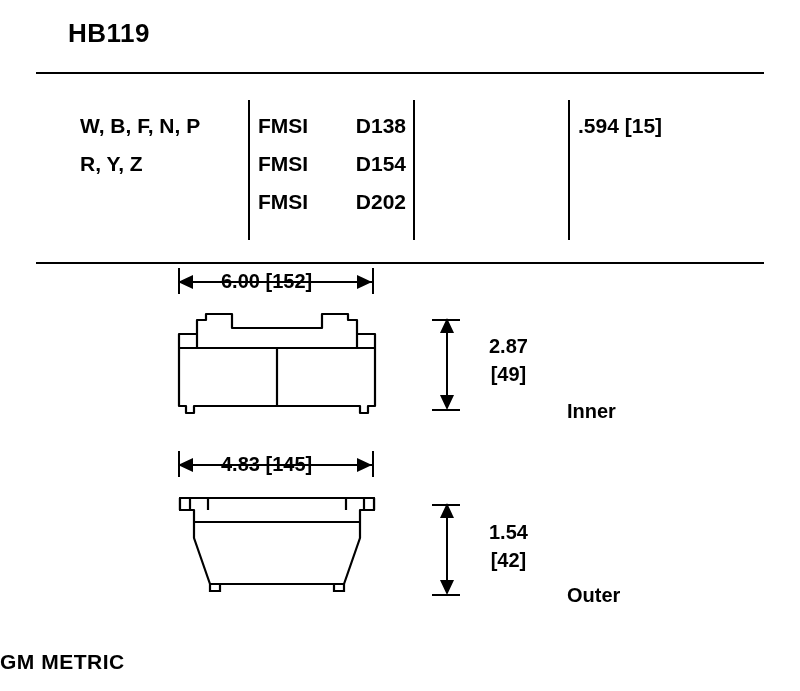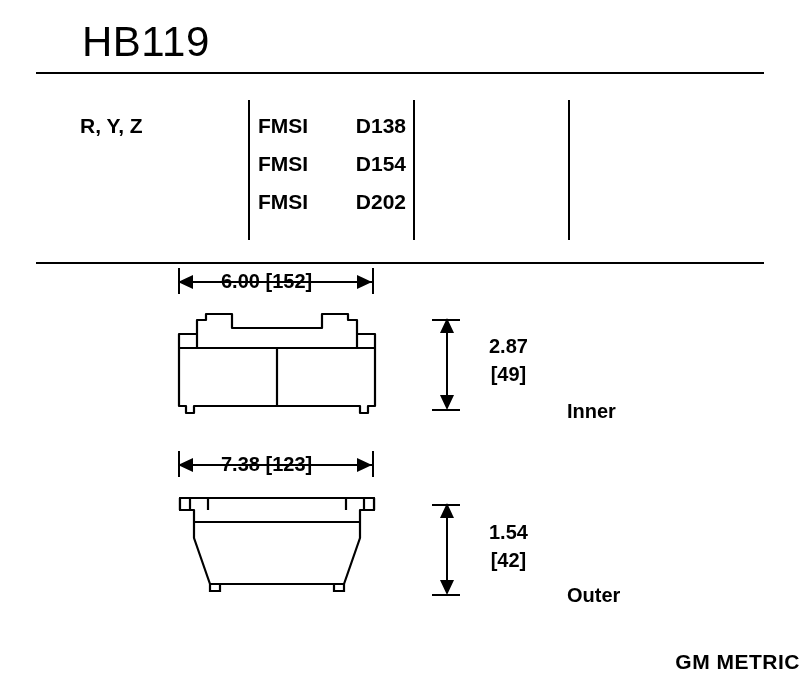--- a/index.html
+++ b/index.html
@@ -15,24 +15,24 @@
     position: relative;
     width: 800px;
     height: 691px;
     background: #ffffff;
     overflow: hidden;
   }
 
   
   .part-number {
     position: absolute;
-    left: 82px;
+    left: 68px;
     top: 18px;
-    font-size: 42px;
-    font-weight: normal;
+    font-size: 26px;
+    font-weight: bold;
     letter-spacing: 0.5px;
   }
 
   
   .hrule {
     position: absolute;
     left: 36px;
     width: 728px;
     height: 2px;
     background: #000000;
@@ -152,21 +152,21 @@
     font-weight: bold;
     white-space: nowrap;
     margin-top: 44px;
   }
 
   .caption {
     position: absolute;
     left: 0;
     top: 650px;
     width: 800px;
-    text-align: right;
+    text-align: left;
     font-size: 21px;
     font-weight: bold;
     letter-spacing: 0.5px;
   }
 
   svg { display: block; }
   .pad-svg { position: absolute; }
 </style>
 </head>
 <body>
@@ -176,38 +176,40 @@
   <div class="part-number">HB119</div>
 
   <div class="hrule top"></div>
   <div class="hrule bottom"></div>
 
   <div class="vrule v1"></div>
   <div class="vrule v2"></div>
   <div class="vrule v3"></div>
 
   <div class="codes">
+    <div>W, B, F, N, P</div>
     <div>R, Y, Z</div>
   </div>
 
   <div class="fmsi-col">
     <div class="row">
       <span class="lbl">FMSI</span>
       <span>D138</span>
     </div>
     <div class="row">
       <span class="lbl">FMSI</span>
       <span>D154</span>
     </div>
     <div class="row">
       <span class="lbl">FMSI</span>
       <span>D202</span>
     </div>
   </div>
 
+  <div class="thickness">.594 [15]</div>
 
   <div class="dimline" style="left:186px; top:281px; width:186px;"></div>
   <div class="arrow left" style="left:178px; top:275px;"></div>
   <div class="arrow right" style="left:357px; top:275px;"></div>
   <div class="tick" style="left:178px; top:268px; height:26px;"></div>
   <div class="tick" style="left:372px; top:268px; height:26px;"></div>
   <div class="dimlabel" style="left:221px; top:270px;">6.00 [152]</div>
 
   <svg class="pad-svg" style="left:172px; top:312px;" width="210" height="110" viewBox="0 0 210 110">
     <path d="M7,22 L7,94 L14,94 L14,101 L22,101 L22,94 L188,94 L188,101 L196,101 L196,94 L203,94 L203,22 L185,22 L185,8 L176,8 L176,2 L150,2 L150,16 L60,16 L60,2 L34,2 L34,8 L25,8 L25,22 Z" fill="#ffffff" stroke="#000000" stroke-width="2.2" stroke-linejoin="round"></path>
@@ -226,21 +228,21 @@
     <div>2.87</div>
     <div>[49]</div>
   </div>
   <div class="sidelabel" style="left:567px; top:356px;">Inner</div>
 
   <div class="dimline" style="left:186px; top:464px; width:186px;"></div>
   <div class="arrow left" style="left:178px; top:458px;"></div>
   <div class="arrow right" style="left:357px; top:458px;"></div>
   <div class="tick" style="left:178px; top:451px; height:26px;"></div>
   <div class="tick" style="left:372px; top:451px; height:26px;"></div>
-  <div class="dimlabel" style="left:221px; top:453px;">7.38 [123]</div>
+  <div class="dimlabel" style="left:221px; top:453px;">4.83 [145]</div>
 
   <svg class="pad-svg" style="left:172px; top:492px;" width="210" height="110" viewBox="0 0 210 110">
     <path d="M8,6 L8,18 L18,18 L18,6 L36,6 L36,18 L174,18 L174,6 L192,6 L192,18 L202,18 L202,6 L202,6 Z" fill="#ffffff" stroke="#000000" stroke-width="2.2" stroke-linejoin="round"></path>
     <path d="M8,6 L8,18 L22,18 L22,46 L38,92 L172,92 L188,46 L188,18 L202,18 L202,6 Z" fill="#ffffff" stroke="#000000" stroke-width="2.2" stroke-linejoin="round"></path>
     <line x1="22" y1="30" x2="188" y2="30" stroke="#000000" stroke-width="2.2"></line>
     <path d="M38,92 L38,99 L48,99 L48,92" fill="none" stroke="#000000" stroke-width="2.2"></path>
     <path d="M162,92 L162,99 L172,99 L172,92" fill="none" stroke="#000000" stroke-width="2.2"></path>
     <line x1="18" y1="6" x2="18" y2="18" stroke="#000000" stroke-width="2.2"></line>
     <line x1="36" y1="6" x2="36" y2="18" stroke="#000000" stroke-width="2.2"></line>
     <line x1="174" y1="6" x2="174" y2="18" stroke="#000000" stroke-width="2.2"></line>

